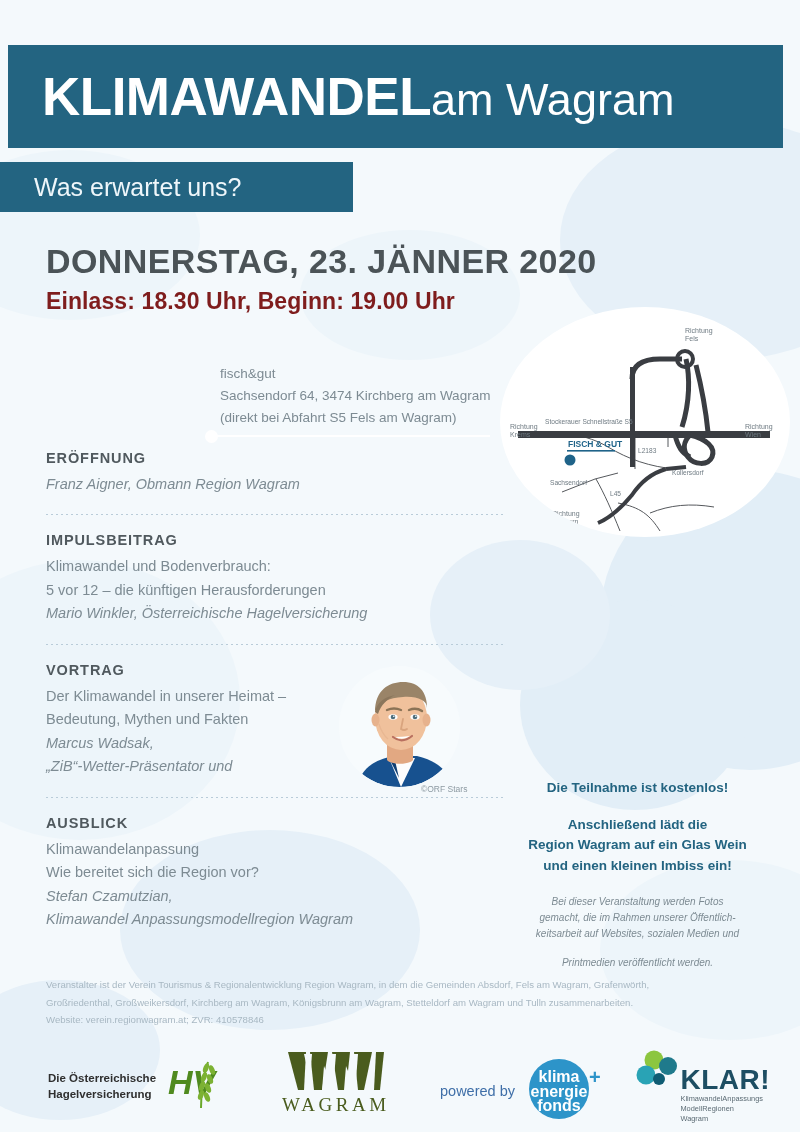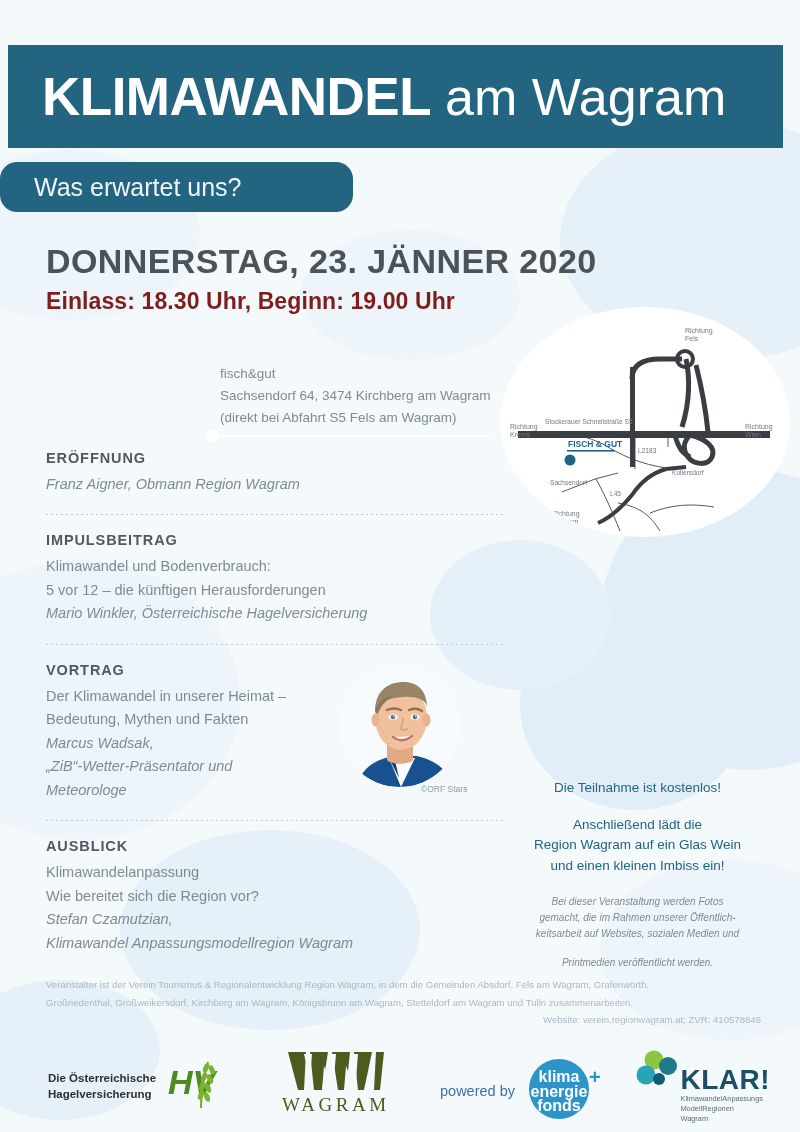--- a/index.html
+++ b/index.html
@@ -22,26 +22,26 @@
   .headerbar{
     position:absolute;left:8px;top:45px;width:775px;height:103px;
     background:#236481;display:flex;align-items:center;
   }
   .headerbar .h-inner{padding-left:34px;display:flex;align-items:baseline;white-space:nowrap;}
   .h-bold{
     font-weight:bold;font-size:53px;color:#ffffff;letter-spacing:-0.5px;
     font-family:"Liberation Sans",sans-serif;
   }
   .h-light{
-    font-size:52px;color:#ffffff;margin-left:14px;font-weight:300;
+    font-size:45px;color:#ffffff;font-weight:300;
     font-family:"Liberation Sans",sans-serif;
   }
   .subbar{
     position:absolute;left:0;top:162px;width:353px;height:50px;
-    background:#236481;display:flex;align-items:center;border-radius:17px;
+    background:#236481;display:flex;align-items:center;
   }
   .subbar span{color:#eef6fa;font-size:25px;padding-left:34px;font-weight:300;}
 
   
   .dateblock{position:absolute;left:46px;top:242px;}
   .date-line1{
     font-size:34px;font-weight:bold;color:#4b5357;letter-spacing:0.4px;
     line-height:1.12;white-space:nowrap;
   }
   .date-line2{
@@ -86,30 +86,30 @@
     position:absolute;left:339px;top:666px;width:121px;height:121px;border-radius:50%;
     background:#f7fbfd;overflow:hidden;
   }
   .portrait svg{display:block;}
   .credit{
     position:absolute;left:421px;top:784px;font-size:8.5px;color:#8d9aa2;white-space:nowrap;
   }
 
   
   .notes{position:absolute;left:495px;top:778px;width:285px;text-align:center;}
-  .note-strong{font-size:13.5px;font-weight:normal;color:#236481;line-height:1.52;}
+  .note-strong{font-size:13.5px;font-weight:bold;color:#236481;line-height:1.52;}
   .note-gap{height:16px;}
   .note-plain{font-size:10px;color:#7d8b93;line-height:1.62;margin-top:18px;font-style:italic;}
 
   
   .footer-note{
     position:absolute;left:46px;top:976px;width:715px;
     font-size:9.6px;line-height:1.85;color:#a8b8c3;
   }
-  .footer-note .fl{display:block;text-align:right;}
+  .footer-note .fl{display:block;}
   .footer-note .just{text-align:justify;}
 
   
   .logos{position:absolute;left:0;top:1044px;width:800px;height:88px;}
   .logo{position:absolute;}
   .lg-hv{left:48px;top:14px;}
   .lg-hv .hv-txt{
     display:inline-block;vertical-align:middle;font-size:11.5px;line-height:1.42;
     color:#2f2f2f;font-weight:bold;text-align:left;
   }
@@ -241,21 +241,20 @@
       <div class="prog-line it">Mario Winkler, Österreichische Hagelversicherung</div>
     </div>
     <div class="sep short"></div>
 
     <div class="prog-item">
       <div class="prog-head">VORTRAG</div>
       <div class="prog-line">Der Klimawandel in unserer Heimat –</div>
       <div class="prog-line">Bedeutung, Mythen und Fakten</div>
       <div class="prog-line it">Marcus Wadsak,</div>
       <div class="prog-line it">„ZiB“-Wetter-Präsentator und</div>
-      <div class="prog-line it">Meteorologe</div>
     </div>
     <div class="sep short"></div>
 
     <div class="prog-item">
       <div class="prog-head">AUSBLICK</div>
       <div class="prog-line">Klimawandelanpassung</div>
       <div class="prog-line">Wie bereitet sich die Region vor?</div>
       <div class="prog-line it">Stefan Czamutzian,</div>
       <div class="prog-line it">Klimawandel Anpassungsmodellregion Wagram</div>
     </div>

